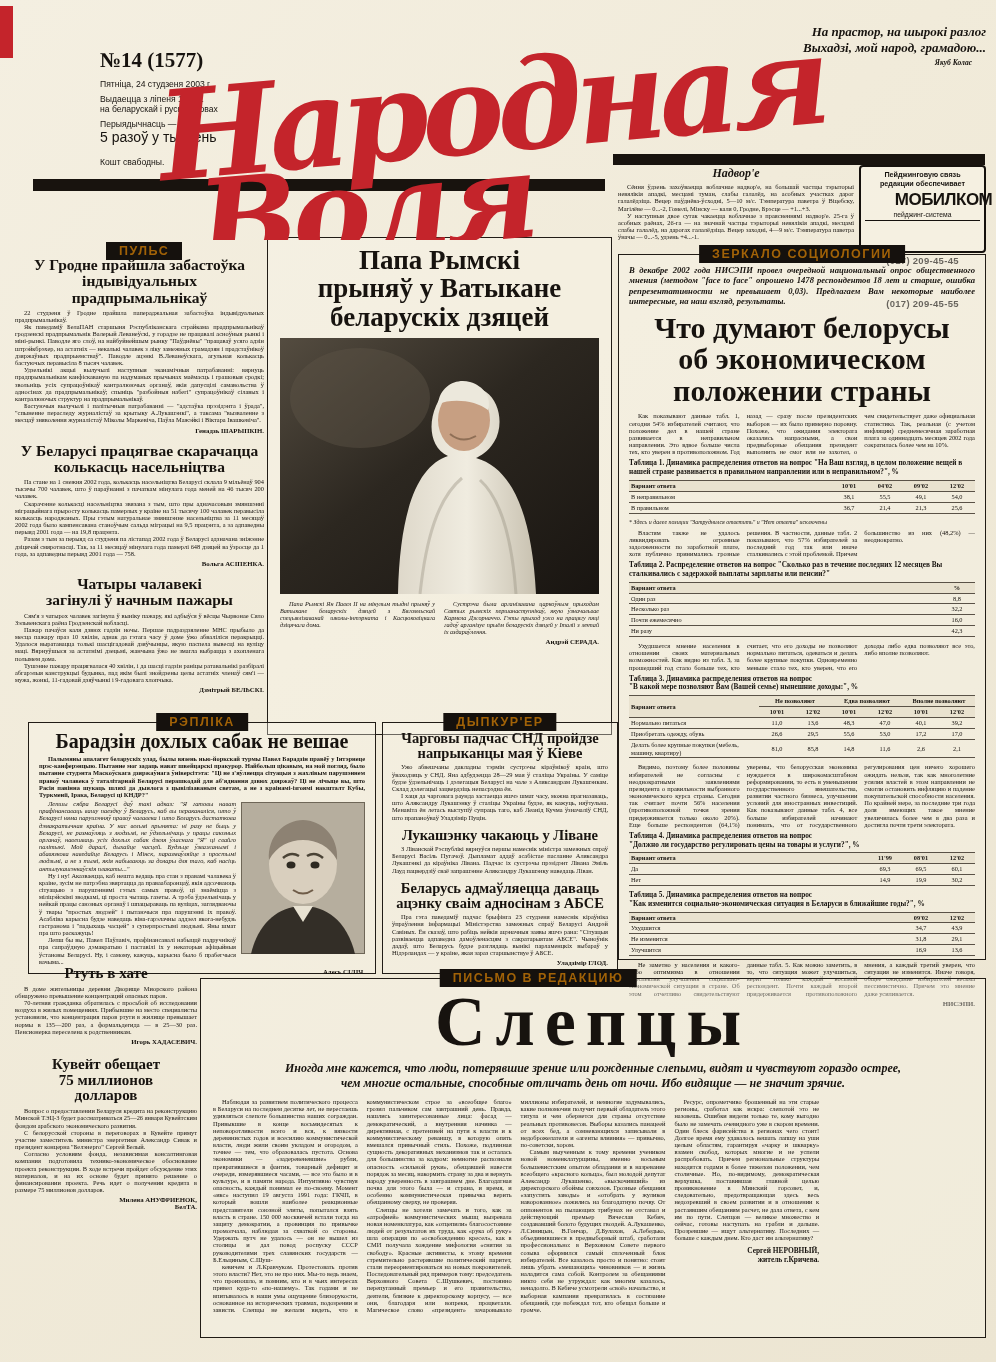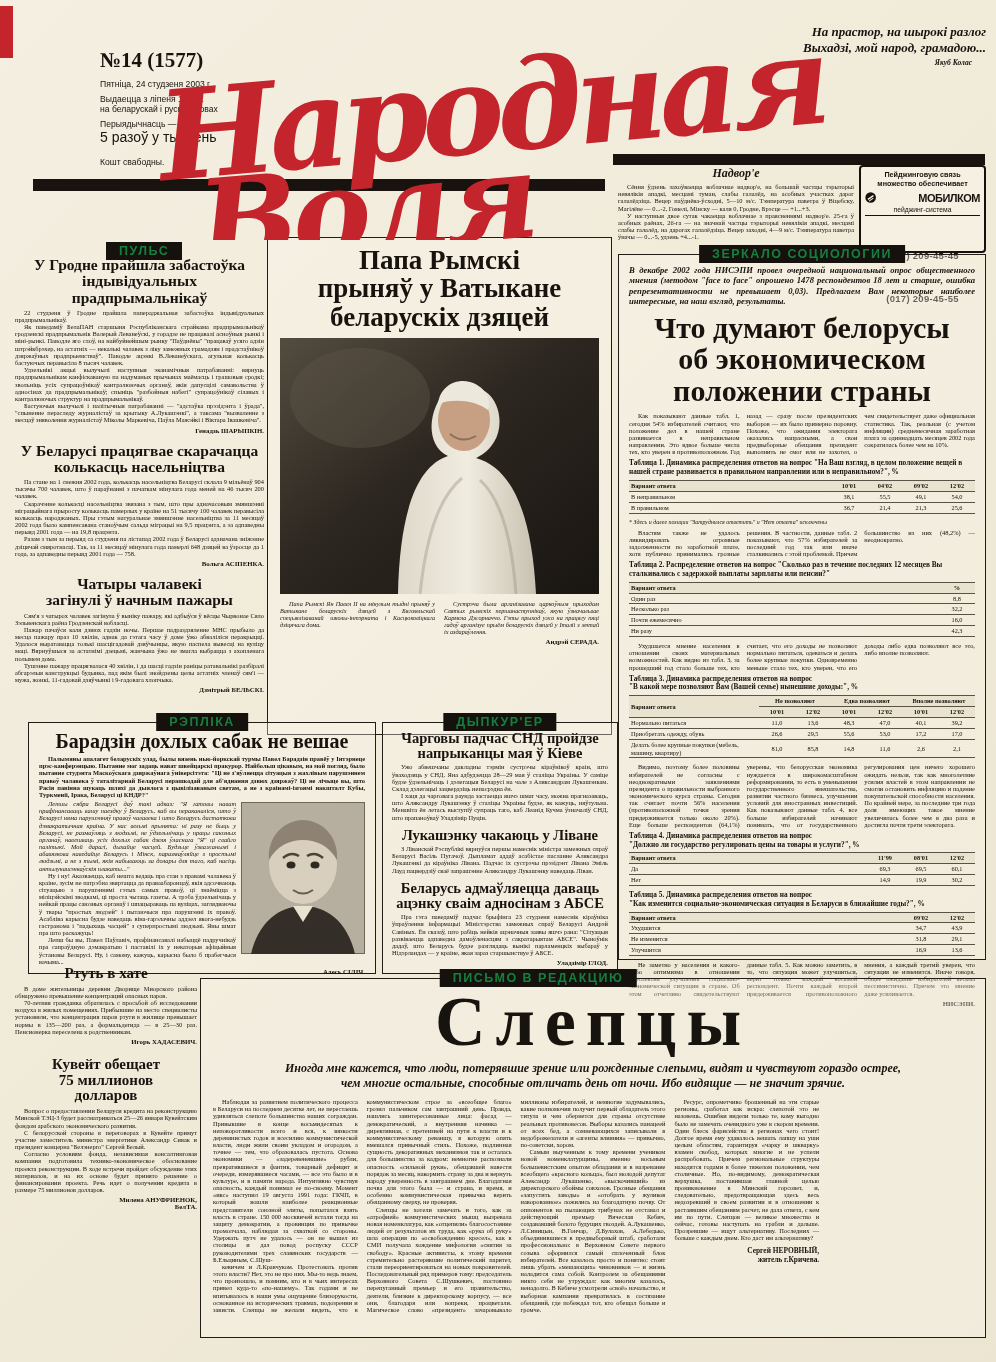--- a/index.html
+++ b/index.html
@@ -4,21 +4,21 @@
 <style>
   * { margin:0; padding:0; box-sizing:border-box; }
   html,body { background:#d8d2c2; }
   .page {
     position:relative; width:996px; height:1362px; margin:0 auto;
     background:linear-gradient(135deg,#f4efe1 0%,#f1ebda 40%,#ece5d2 100%);
     font-family:"Liberation Serif", serif; color:#17130f; overflow:hidden;
   }
   .abs { position:absolute; }
   .label {
-    background:#15110d; color:#15803d;
+    background:#15110d; color:#a16207;
     font-family:"Liberation Sans", sans-serif; font-weight:bold;
     font-size:12.5px; letter-spacing:1.5px; padding:2px 13px; white-space:nowrap;
   }
   .boxlabel { position:absolute; top:-10px; left:50%; transform:translateX(-50%); }
   .nbox { border:1.6px solid #211c16; background:rgba(250,246,234,.35); }
   .body6 { font-size:6.4px; line-height:1.12; text-align:justify; }
   .body6 p, .body62 p { text-indent:9px; margin:0; }
   .body62 { font-size:6.2px; line-height:1.13; text-align:justify; }
   .byline { font-weight:bold; font-size:6.8px; text-align:right; margin-top:3px; }
   .hserif { font-weight:bold; text-align:center; line-height:1.05; }
@@ -76,28 +76,28 @@
   <div class="abs" style="left:618px;top:166px;width:236px;">
     <div style="font-weight:bold;font-style:italic;font-size:12px;text-align:center;">Надвор'е</div>
     <div class="body6" style="margin-top:2px;">
       <p>Сёння ўдзень захоўваецца воблачнае надвор'е, на большай частцы тэрыторыі невялікія ападкі, месцамі туман, слабы галалёд, на асобных участках дарог галалёдзіца. Вецер паўднёва-ўсходні, 5—10 м/с. Тэмпература паветра ў Віцебску, Магілёве — 0...-2, Гомелі, Мінску — каля 0, Гродне, Брэсце — +1...+3.</p>
       <p>У наступныя двое сутак чакаецца воблачнае з праясненнямі надвор'е. 25-га ў асобных раёнах, 26-га — на значнай частцы тэрыторыі невялікія ападкі, месцамі слабы галалёд, на дарогах галалёдзіца. Вецер заходні, 4—9 м/с. Тэмпература паветра ўначы — 0...-5, удзень +4...-1.</p>
     </div>
   </div>
 
   <div class="abs" style="left:859px;top:165px;width:127px;height:88px;border:2px solid #15110d;border-radius:4px;padding:3px 4px;text-align:center;font-family:'Liberation Sans',sans-serif;background:rgba(250,246,234,.5);">
     <div style="font-size:7.2px;font-weight:bold;">Пейджинговую связь</div>
-    <div style="font-size:7.2px;font-weight:bold;">множество обеспечивает</div>
+    <div style="font-size:7.2px;font-weight:bold;">редакции обеспечивает</div>
     <div style="display:flex;align-items:center;justify-content:center;gap:2px;margin-top:2px;">
       <svg width="15" height="15" viewBox="0 0 15 15">
         <circle cx="7.5" cy="7.5" r="7" fill="#15110d"></circle>
         <rect x="3" y="6.5" width="9" height="2" fill="#f4efe1" transform="rotate(-35 7.5 7.5)"></rect>
         <rect x="3" y="9.5" width="7" height="1.4" fill="#f4efe1" transform="rotate(-35 7.5 7.5)"></rect>
       </svg>
-      <span style="font-size:11px;font-weight:bold;letter-spacing:-.5px;padding-left:40px;">МОБИЛКОМ</span>
+      <span style="font-size:17px;font-weight:bold;letter-spacing:-.5px;padding-left:40px;">МОБИЛКОМ</span>
     </div>
     <div style="font-size:6.8px;margin-top:1px;">пейджинг-система</div>
     <div style="border-top:1px solid #15110d;margin-top:2px;padding-top:2px;">
       <div class="phone">(017) 209-45-45</div>
       <div class="phone">(017) 209-45-55</div>
     </div>
   </div>
 
   <div class="abs label" style="left:106px;top:242px;">ПУЛЬС</div>
   <div class="abs" style="left:15px;top:257px;width:249px;">

